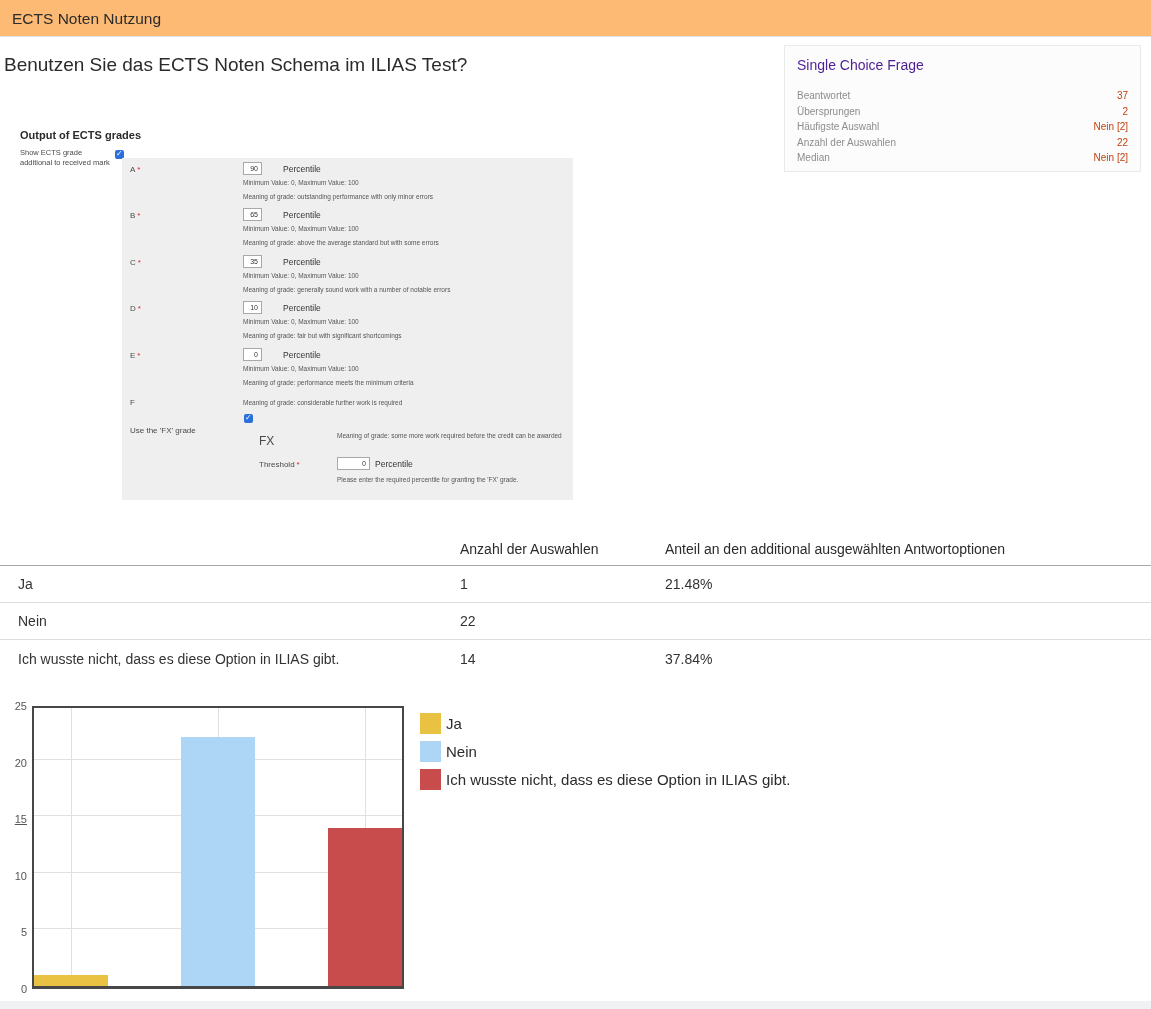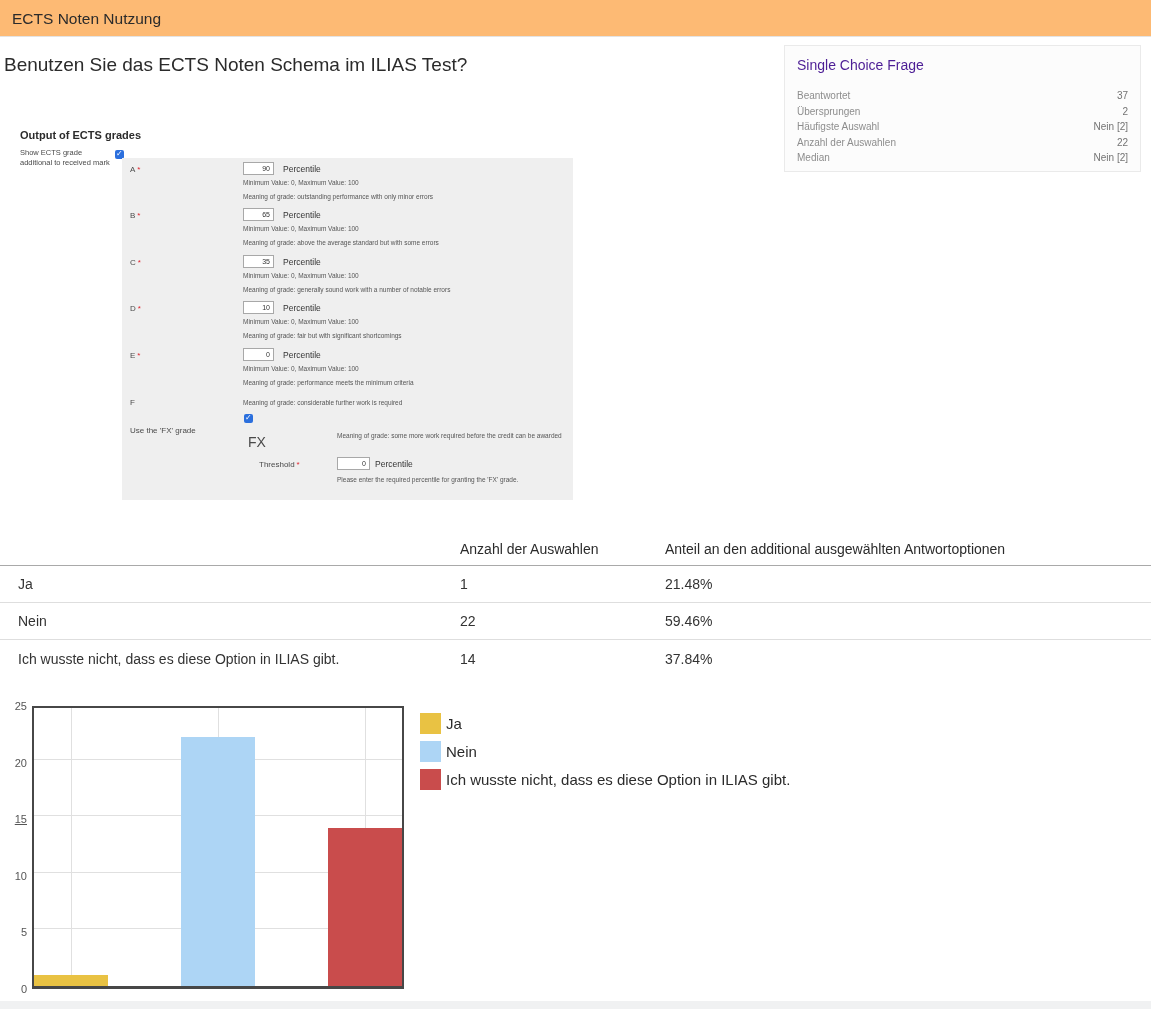--- a/index.html
+++ b/index.html
@@ -16,46 +16,46 @@
   
   .question { position:absolute; left:4px; top:54px; font-size:19px; color:#2b2b2b; }
 
   
   .stats { position:absolute; left:784px; top:45px; width:357px; height:127px;
     background:#fcfcfc; border:1px solid #eaeaea; }
   .stats-title { margin:11px 12px 0 12px; font-size:14px; color:#4c1d95; }
   .stats-rows { margin-top:15px; padding:0 12px; }
   .srow { display:flex; justify-content:space-between; font-size:10px; line-height:15.5px; }
   .slabel { color:#8d8d8d; }
-  .sval { color:#737373; }
+  .sval { color:#c2410c; }
 
   
   .ects { position:absolute; left:14px; top:127px; width:559px; height:373px; }
   .ects-title { position:absolute; left:6px; top:2px; font-size:11px; font-weight:bold; color:#2b2b2b; }
   .ects-showlabel { position:absolute; left:6px; top:21px; width:90px;
     font-size:7.5px; line-height:10px; color:#4a4a4a; }
   .cb { display:inline-block; width:9px; height:9px; background:#2b6fdd;
     border-radius:2px; position:relative; }
   .cb::after { content:"\2713"; position:absolute; left:1px; top:-1px;
     color:#fff; font-size:8px; line-height:10px; }
   .cb-show { position:absolute; left:101px; top:23px; }
   .ects-panel { position:absolute; left:108px; top:31px; width:451px; height:342px;
     background:#efefef; }
   .grow { position:absolute; left:0; width:100%; }
   .glabel { position:absolute; left:8px; top:3px; font-size:8px; color:#4a4a4a; }
   .req { color:#e0242e; margin-left:2px; }
-  .ginput { position:absolute; left:121px; top:0; width:31px; height:13px;
+  .ginput { position:absolute; left:121px; top:0; width:19px; height:13px;
     border:1px solid #a8a8a8; background:#fff; font-size:7px; text-align:right;
     padding:0 3px; color:#333; font-family:inherit; }
   .gunit { position:absolute; left:161px; top:2px; font-size:8.5px; color:#333; }
   .gminmax { position:absolute; left:121px; top:17px; font-size:6.5px; color:#555; }
   .gmeaning { position:absolute; left:121px; top:31px; font-size:6.5px; color:#555; }
   .f-meaning { position:absolute; left:121px; top:1px; font-size:6.5px; color:#555; }
   .cb-fx { position:absolute; left:122px; top:0; }
-  .fx-label { position:absolute; left:126px; top:2px; font-size:14px; color:#4a4a4a; }
+  .fx-label { position:absolute; left:137px; top:2px; font-size:12px; color:#4a4a4a; }
   .fx-meaning { position:absolute; left:215px; top:0; width:232px;
     font-size:6.5px; line-height:8.5px; color:#555; }
   .th-label { position:absolute; left:137px; top:3px; font-size:8px; color:#4a4a4a; }
   .th-input { left:215px; width:33px; }
   .th-unit { position:absolute; left:253px; top:2px; font-size:8.5px; color:#333; }
   .th-help { position:absolute; left:215px; top:19px; font-size:6.5px; color:#555; }
 
   
   .answers-table { position:absolute; left:0; top:533px; width:1151px; }
   .trow { display:grid; grid-template-columns:442px 205px 1fr;
@@ -200,21 +200,20 @@
       <div>Anteil an den additional ausgewählten Antwortoptionen</div>
     </div>
     <div class="trow tbody-row">
       <div>Ja</div>
       <div>1</div>
       <div>21.48%</div>
     </div>
     <div class="trow tbody-row">
       <div>Nein</div>
       <div>22</div>
-      <div>59.46%</div>
     </div>
     <div class="trow tbody-row">
       <div>Ich wusste nicht, dass es diese Option in ILIAS gibt.</div>
       <div>14</div>
       <div>37.84%</div>
     </div>
   </section>
 
   <div class="ylabels">
       <div class="ytick" style="top: 277px;">0</div>

